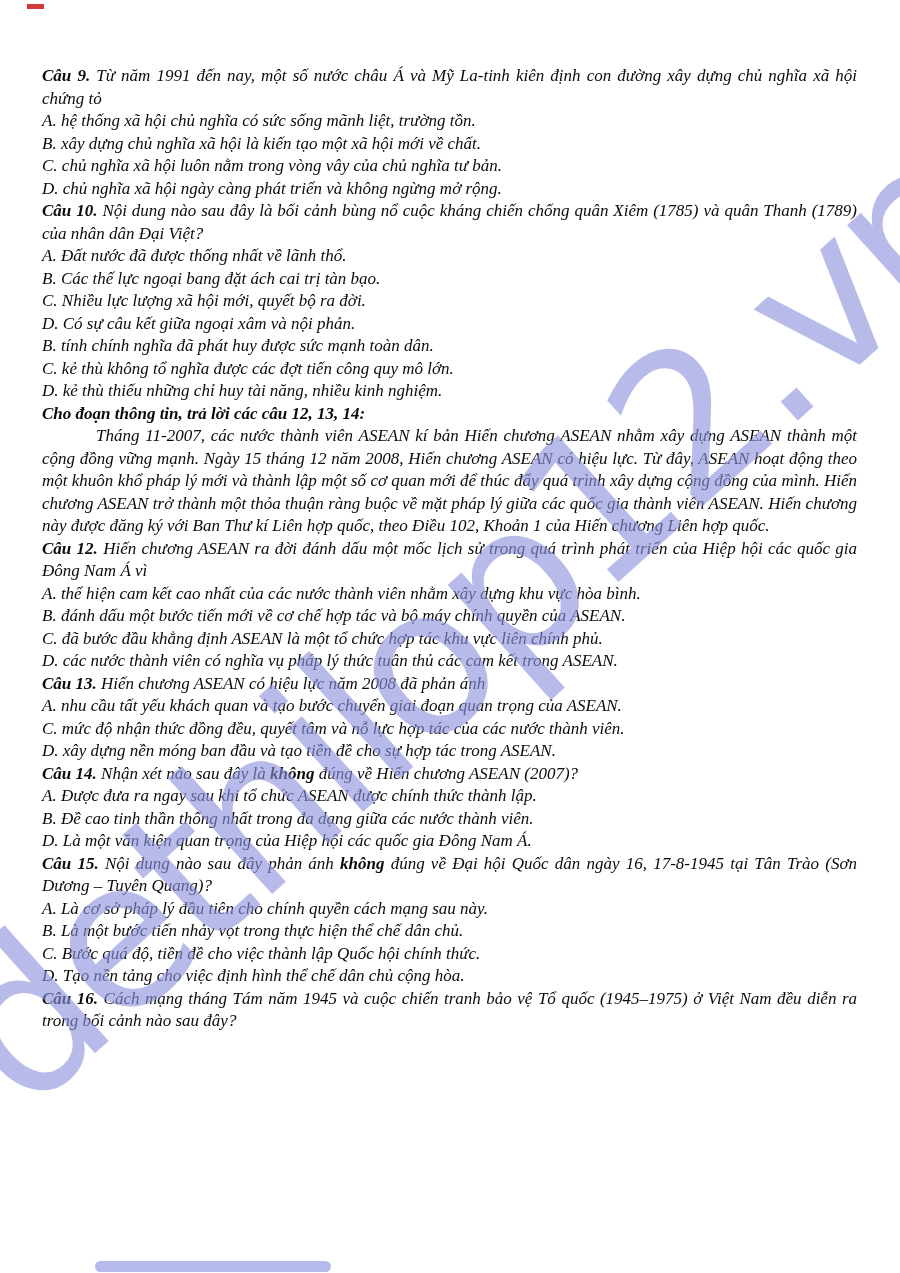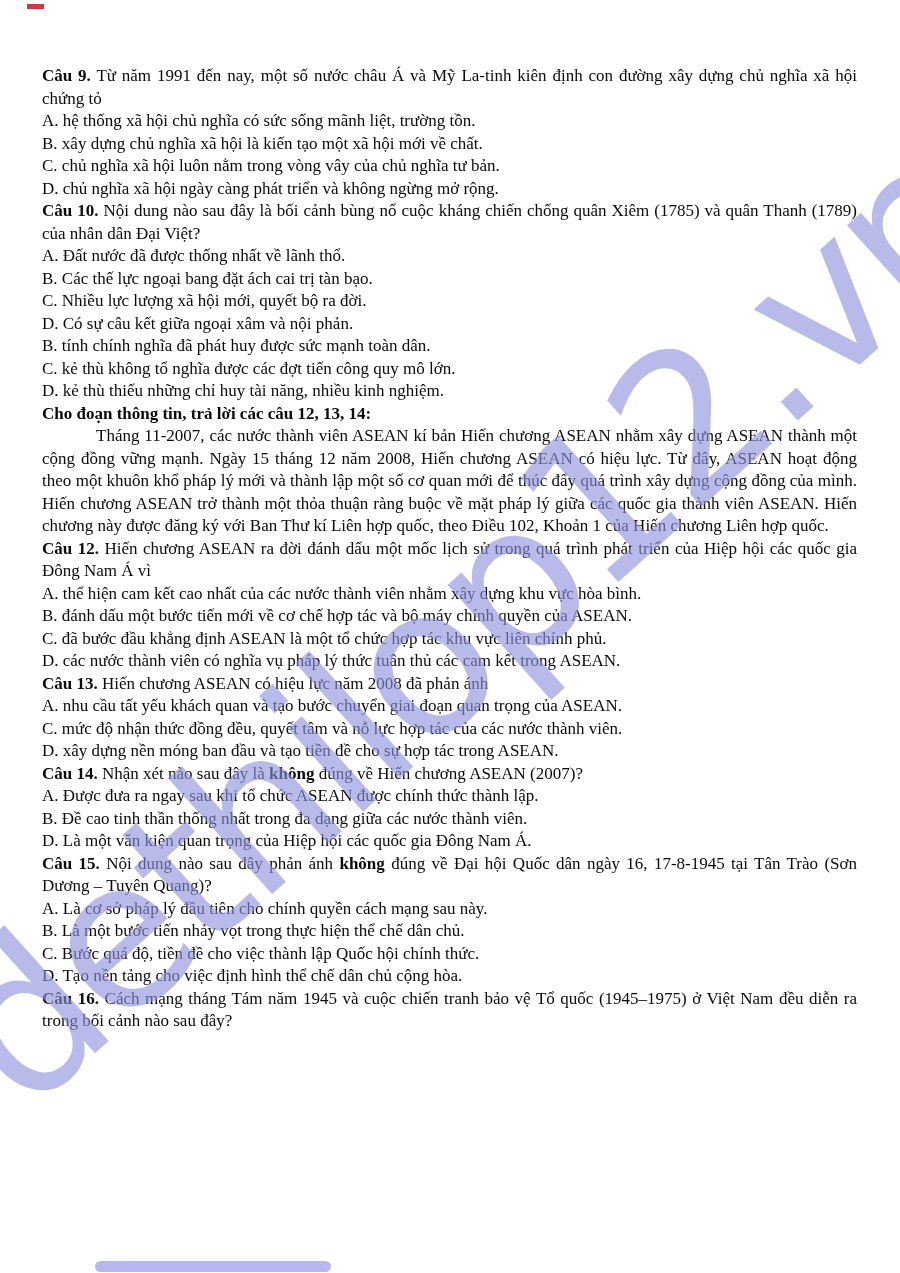--- a/index.html
+++ b/index.html
@@ -5,20 +5,21 @@
   html,body{margin:0;padding:0;background:#ffffff;}
   body{width:900px;height:1273px;overflow:hidden;position:relative;}
   .page{
     position:relative;width:900px;height:1273px;
     font-family:"Liberation Serif","DejaVu Serif",serif;
     font-size:17px;line-height:22.5px;color:#0a0a0a;
   }
   .doc{
     position:absolute;left:42px;top:65px;width:815px;
     text-align:justify;
+    font-style:italic;
   }
   .doc p,.doc div{margin:0;padding:0;}
   .q-label{font-weight:bold;}
   .heading{font-weight:bold;}
   .para-indent{text-indent:54px;}
   .watermark{
     position:absolute;left:465px;top:625px;
     transform:translate(-50%,-50%) rotate(-42deg);
     font-family:"DejaVu Sans","Liberation Sans",sans-serif;
     font-size:205px;letter-spacing:-8px;white-space:nowrap;

